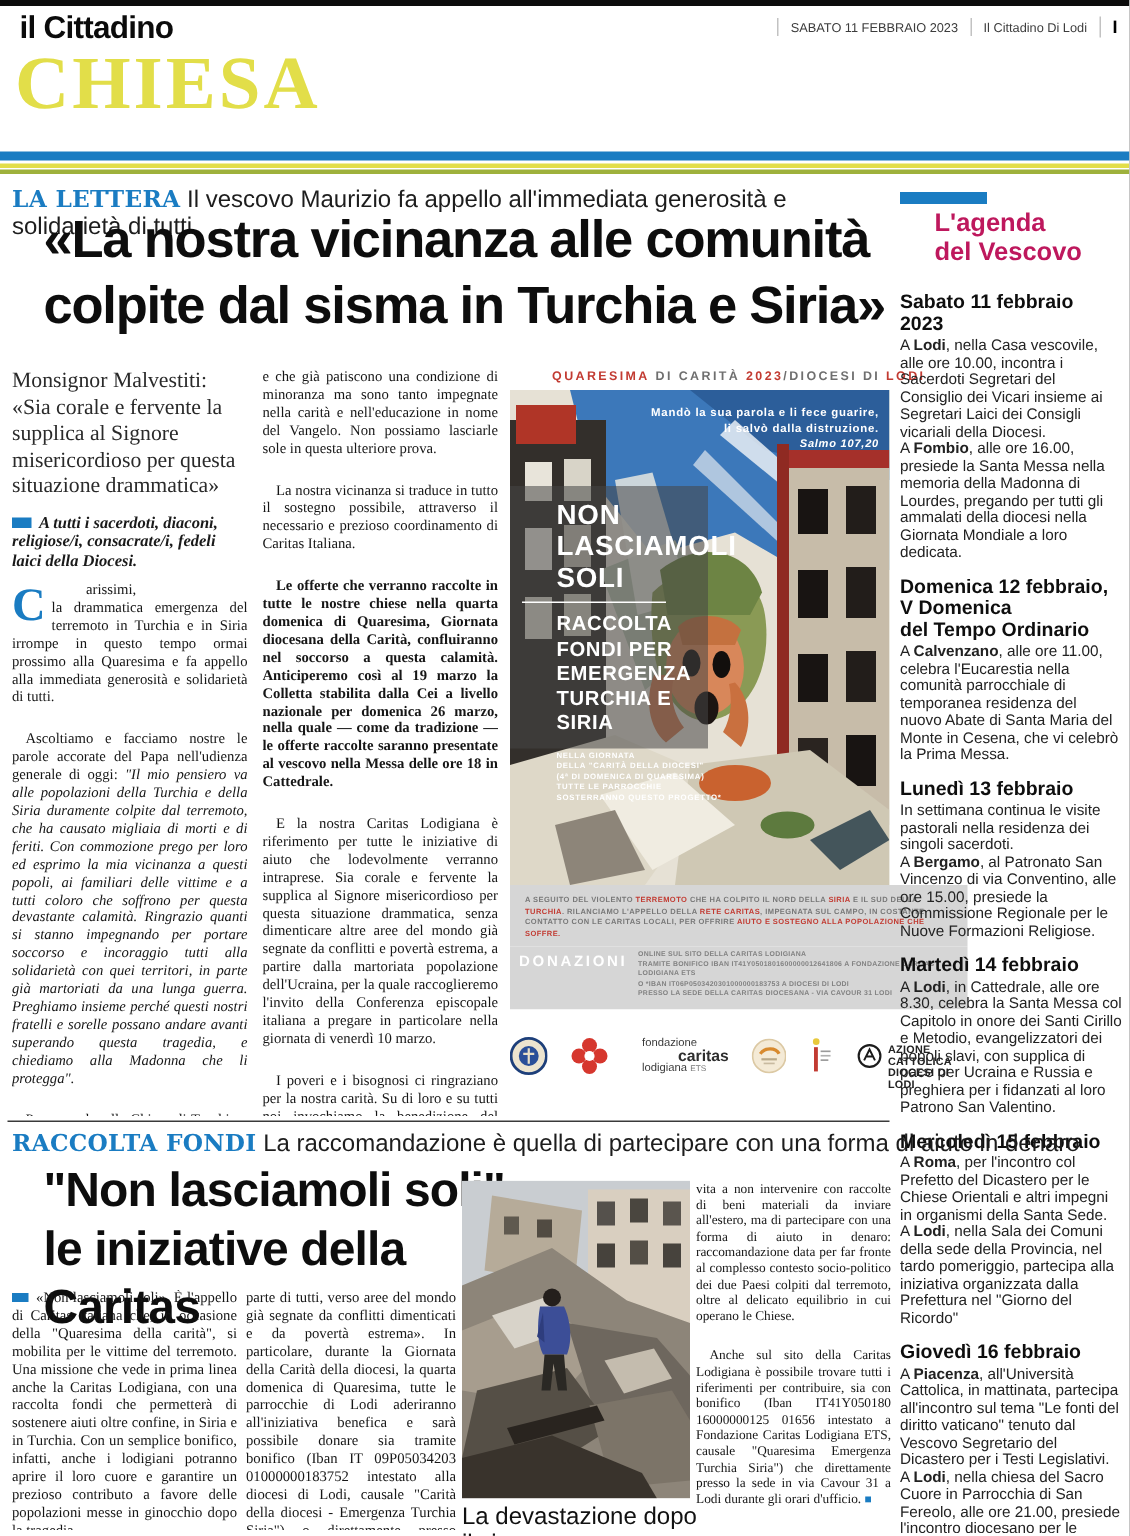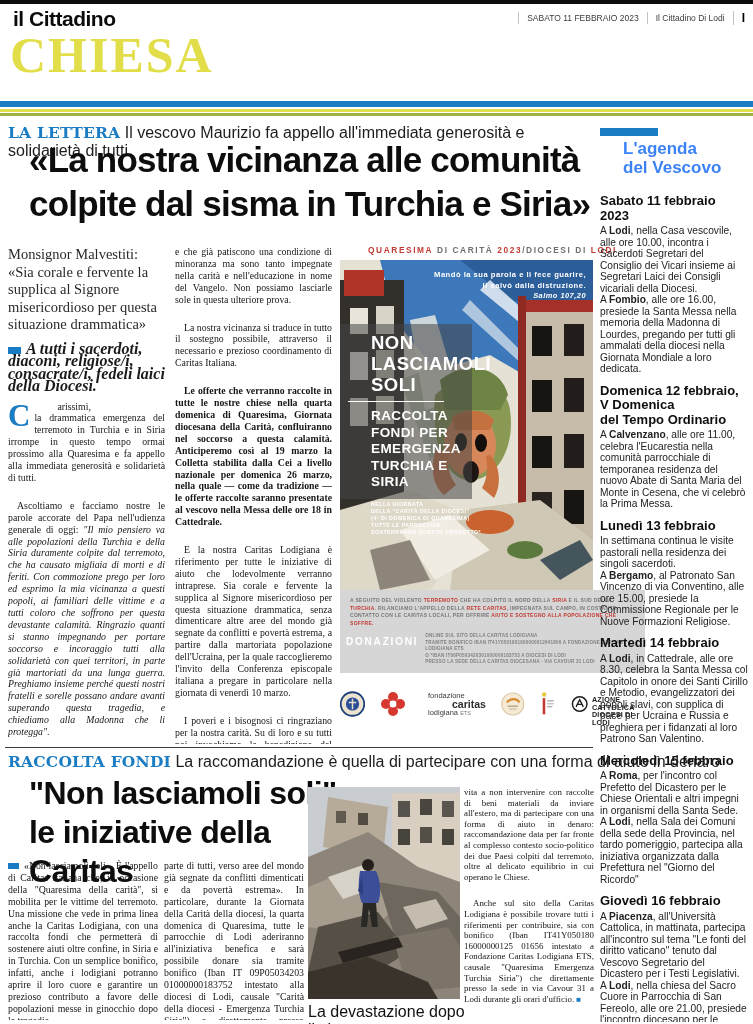--- a/index.html
+++ b/index.html
@@ -28,38 +28,38 @@
         letter-spacing:-0.8px;color:#0d0d0d;}
   .b-kicker{left:8px;top:752px;font-size:16px;width:740px;}
   .b-headline{left:6px;top:774px;width:340px;font-weight:800;font-size:32px;line-height:39px;
         letter-spacing:-0.6px;color:#0d0d0d;}
   .divider{left:5px;top:747px;width:588px;height:1px;background:#3a3a3a;}
 
   
   .col{overflow:hidden;}
   .standfirst{font-family:"Liberation Serif",serif;font-size:14.5px;line-height:17.5px;color:#2a2a2a;}
   .dedic{margin-top:9px;font-family:"Liberation Serif",serif;font-style:italic;font-weight:bold;
-        font-size:16px;line-height:12.5px;color:#1a1a1a;}
+        font-size:11px;line-height:12.5px;color:#1a1a1a;}
   .sq{display:inline-block;width:13px;height:7px;background:#1a7cc2;margin-right:5px;}
   .body{font-family:"Liberation Serif",serif;font-size:9.8px;line-height:11.9px;
         text-align:justify;color:#161616;margin:0;}
   .body + .body{margin-top:16px;}
   .ind{text-indent:9px;}
   .dropwrap{margin-top:8px;}
   .dropcap{float:left;font-family:"Liberation Serif",serif;font-weight:bold;font-size:31px;
         line-height:25px;color:#1a7cc2;padding:2px 4px 0 0;}
   .boldp{font-weight:bold;}
   .endsq{color:#1a7cc2;font-size:8px;}
   .sign-date{font-style:italic;text-align:left;}
   .sign-author{font-weight:bold;text-align:left;}
   .smallbody{font-size:8.9px;line-height:10.6px;}
 
   
   .agenda-bar{left:600px;top:128px;width:58px;height:8px;background:#1a7cc2;}
-  .agenda-title{left:600px;top:140px;font-weight:800;font-size:17px;line-height:18.5px;color:#3b82f6;}
+  .agenda-title{left:600px;top:140px;font-weight:800;font-size:17px;line-height:18.5px;color:#be185d;}
   .agenda{left:600px;top:185px;width:148px;height:837px;overflow:hidden;}
   .ag-h{font-weight:800;font-size:13px;line-height:14.5px;color:#0e0e0e;margin:9px 0 2px 0;}
   .ag-p{font-size:10.2px;line-height:11.5px;color:#222;margin:0;}
   .ag-p b{font-weight:800;}
 
   
   .poster{left:340px;top:240px;width:305px;height:472px;background:#fff;}
   .p-strip{height:20px;display:flex;justify-content:center;align-items:center;
         font-size:8.3px;font-weight:bold;letter-spacing:1.6px;white-space:pre;}
   .p-strip .r{color:#c23b32;} .p-strip .g{color:#6f6f6f;}

